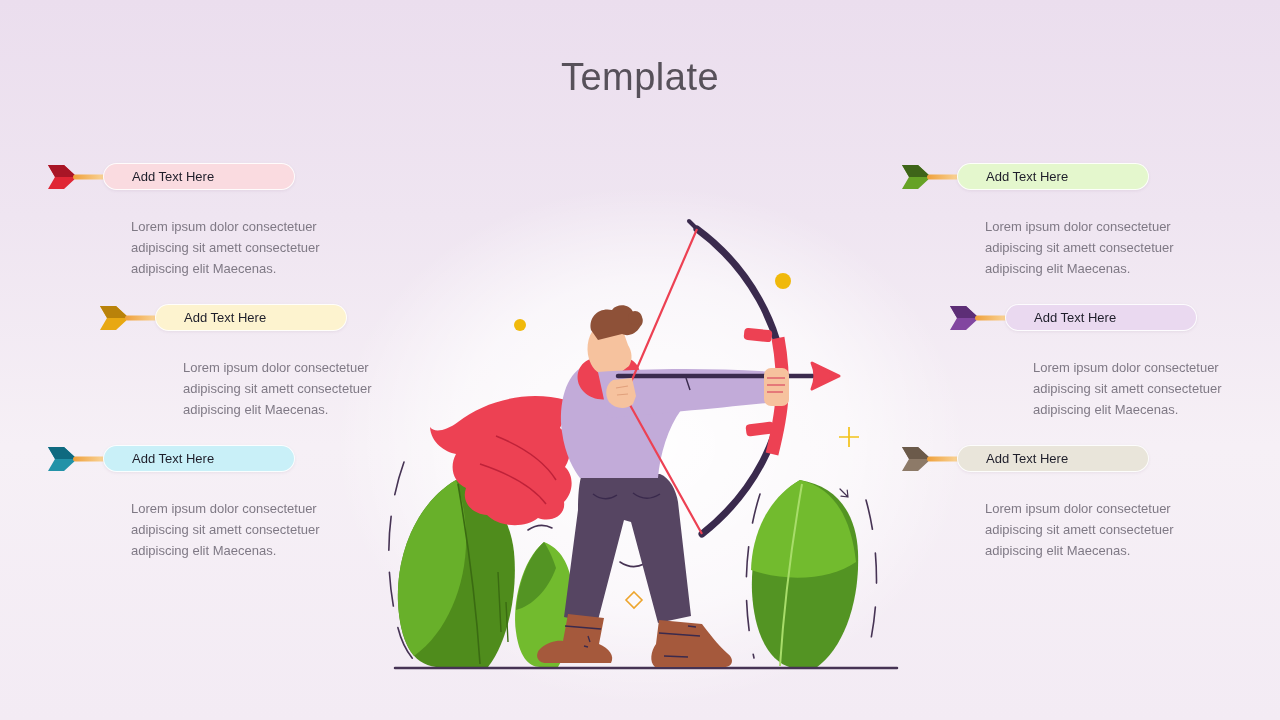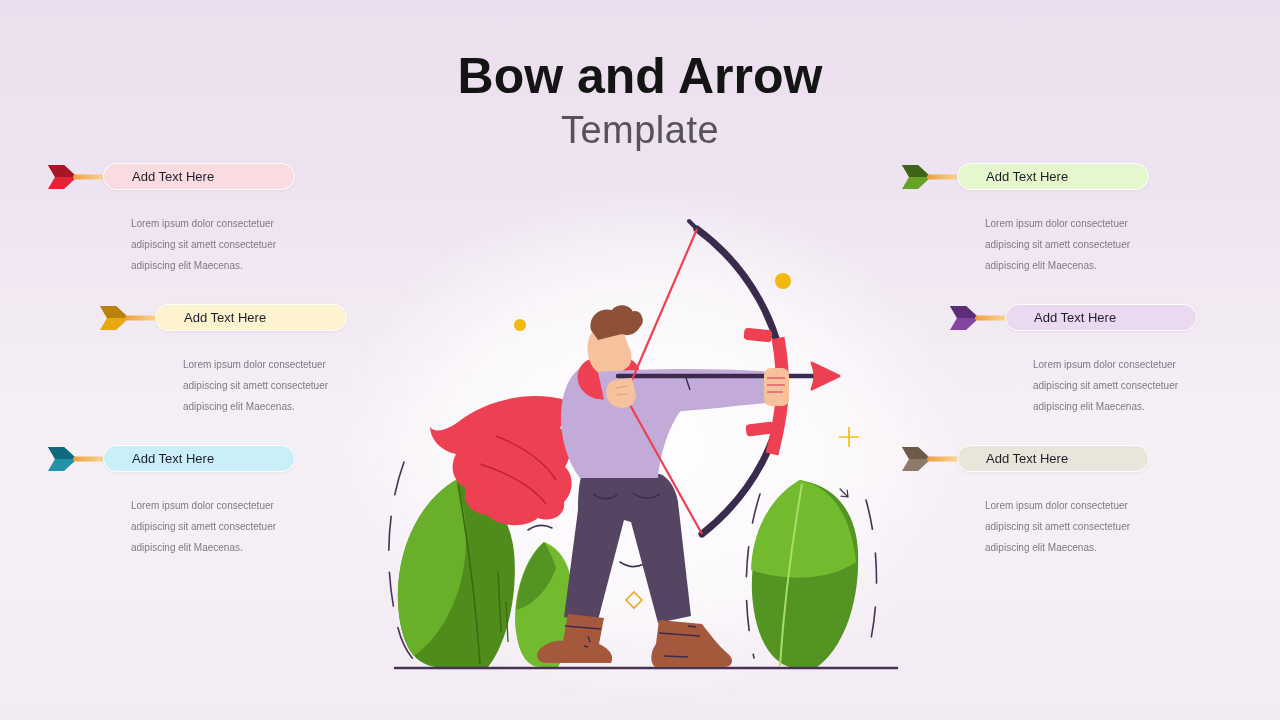--- a/index.html
+++ b/index.html
@@ -10,21 +10,21 @@
     background:radial-gradient(ellipse at center,rgba(255,255,255,0.95) 0%,rgba(255,255,255,0.6) 45%,rgba(255,255,255,0) 72%);}
   .titlewrap{position:absolute;left:0;top:50px;width:1280px;text-align:center;}
   .title{font-size:50px;font-weight:800;color:#141414;letter-spacing:0;line-height:1.05;margin:0;}
   .subtitle{font-size:38px;font-weight:400;color:#57515a;margin-top:6px;letter-spacing:0.5px;}
   .callout{position:absolute;width:310px;height:130px;}
   .arrow-ic{position:absolute;left:0;top:1px;width:78px;height:26px;}
   .pill{position:absolute;left:56px;top:0;width:192px;height:27px;border-radius:14px;
     box-sizing:border-box;display:flex;align-items:center;padding-left:28px;
     font-size:13px;font-weight:500;color:#1e1e2a;
     border:1px solid rgba(255,255,255,0.9);box-shadow:0 1px 3px rgba(120,80,120,0.10);}
-  .body{position:absolute;left:84px;top:40px;font-size:10px;line-height:21px;color:#7f7985;}
+  .body{position:absolute;left:84px;top:40px;font-size:13px;line-height:21px;color:#7f7985;}
   .body span{display:block;}
   .pos-l1{left:47px;top:163px;} .pos-l2{left:99px;top:304px;} .pos-l3{left:47px;top:445px;}
   .pos-r1{left:901px;top:163px;} .pos-r2{left:949px;top:304px;} .pos-r3{left:901px;top:445px;}
   .illus{position:absolute;left:388px;top:212px;width:520px;height:460px;}
   .defs-holder{position:absolute;width:0;height:0;}
 </style>
 </head>
 <body>
 
 <div class="slide">
@@ -33,21 +33,20 @@
   <svg class="defs-holder" aria-hidden="true">
     <defs>
       <linearGradient id="shaftGrad" x1="0" y1="0" x2="1" y2="0">
         <stop offset="0" stop-color="#efa03a"></stop>
           <stop offset="1" stop-color="#fbdca6"></stop>
       </linearGradient>
     </defs>
   </svg>
 
   <div class="titlewrap">
-    <h1 class="title">Bow and Arrow</h1>
     <div class="subtitle">Template</div>
   </div>
 
   <div class="callout pos-l1">
     <svg class="arrow-ic" viewBox="0 0 78 26">
       <polygon points="1,1 17,1 30,13 17,25 1,25 8,13" style="fill: rgb(224, 38, 53);"></polygon>
       <polygon points="1,1 17,1 30,13 8,13" style="fill: rgb(168, 21, 38);"></polygon>
       <rect x="26" y="10.5" width="36" height="5" rx="2.5" fill="url(#shaftGrad)"></rect>
       <polygon points="60,5.5 74,13 60,20.5" style="fill: rgb(157, 168, 179);"></polygon>
     </svg>

